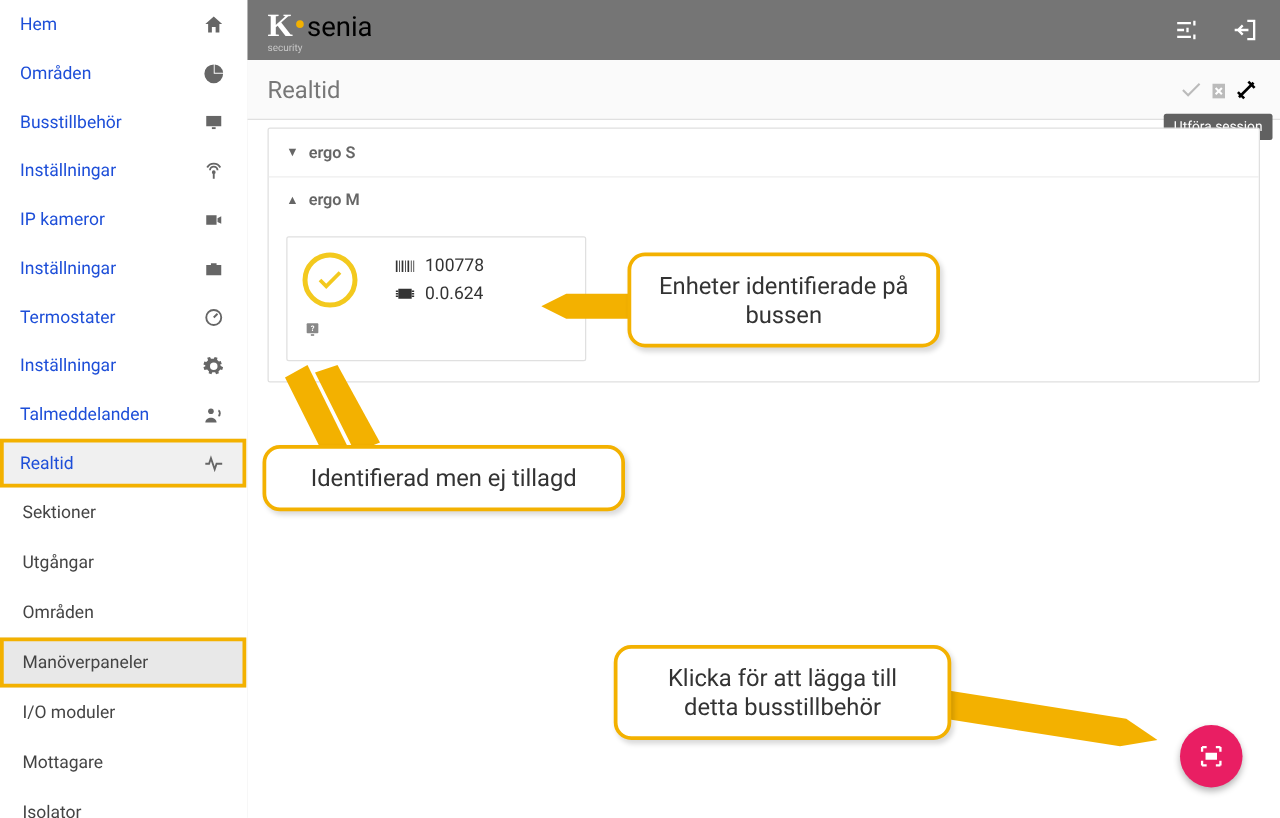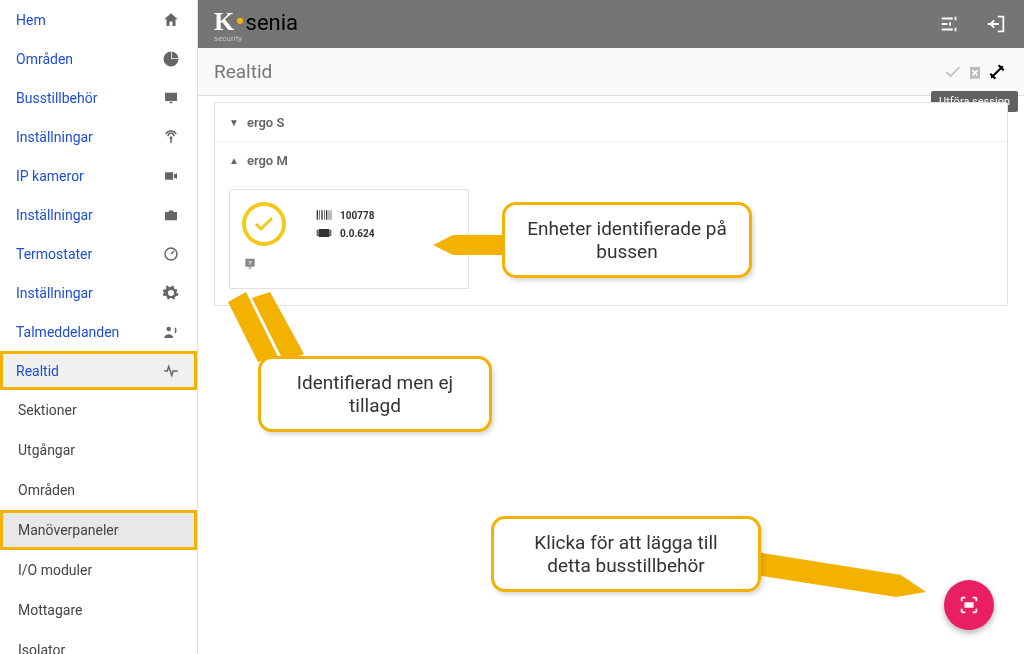--- a/index.html
+++ b/index.html
@@ -125,21 +125,21 @@
     padding:12px;
     position:relative;
   }
   .device-card .row1 { display:flex; align-items:center; gap:30px; }
   .checkring {
     width:44px; height:44px; border-radius:50%;
     border:4px solid #f3c91e;
     display:flex; align-items:center; justify-content:center;
   }
   .checkring svg { width:24px; height:24px; stroke:#f3c91e; fill:none; stroke-width:3; }
-  .device-info { font-size:10px; color:#333; display:flex; flex-direction:column; gap:6px;font-weight:bold;}
+  .device-info { font-size:14px; color:#333; display:flex; flex-direction:column; gap:6px;}
   .device-info .line { display:flex; align-items:center; gap:8px; }
   .device-info svg { width:16px; height:12px; fill:#333; }
   .unknown-icon { margin-top:10px; }
   .unknown-icon svg { width:16px; height:16px; fill:#888; }
 
   
   .callout {
     position:absolute;
     background:#fff;
     border:3px solid #f3b100;
@@ -375,21 +375,21 @@
       </div>
     </div>
 
     <div class="callout" style="left:304px; top:100px; width:250px;">
       <div>Enheter identifierade på bussen</div>
     </div>
     <svg class="callout-svg" style="left:235px; top:128px;" width="75" height="30">
         <path d="M75 5 L75 25 L20 25 L0 15 L20 5 Z"></path>
       </svg>
 
-    <div class="callout" style="left:12px; top:254px; width:234px;margin-left:48px;">
+    <div class="callout" style="left:12px; top:254px; width:290px;">
       <div>Identifierad men ej tillagd</div>
     </div>
     <svg class="callout-svg" style="left:30px; top:190px;" width="90" height="70">
         <path d="M18 0 L0 10 L30 70 L50 65 Z"></path>
         <path d="M42 0 L24 6 L56 70 L76 62 Z"></path>
       </svg>
 
     <div class="callout" style="left:293px; top:414px; width:270px;">
       <div>Klicka för att lägga till detta busstillbehör</div>
     </div>

